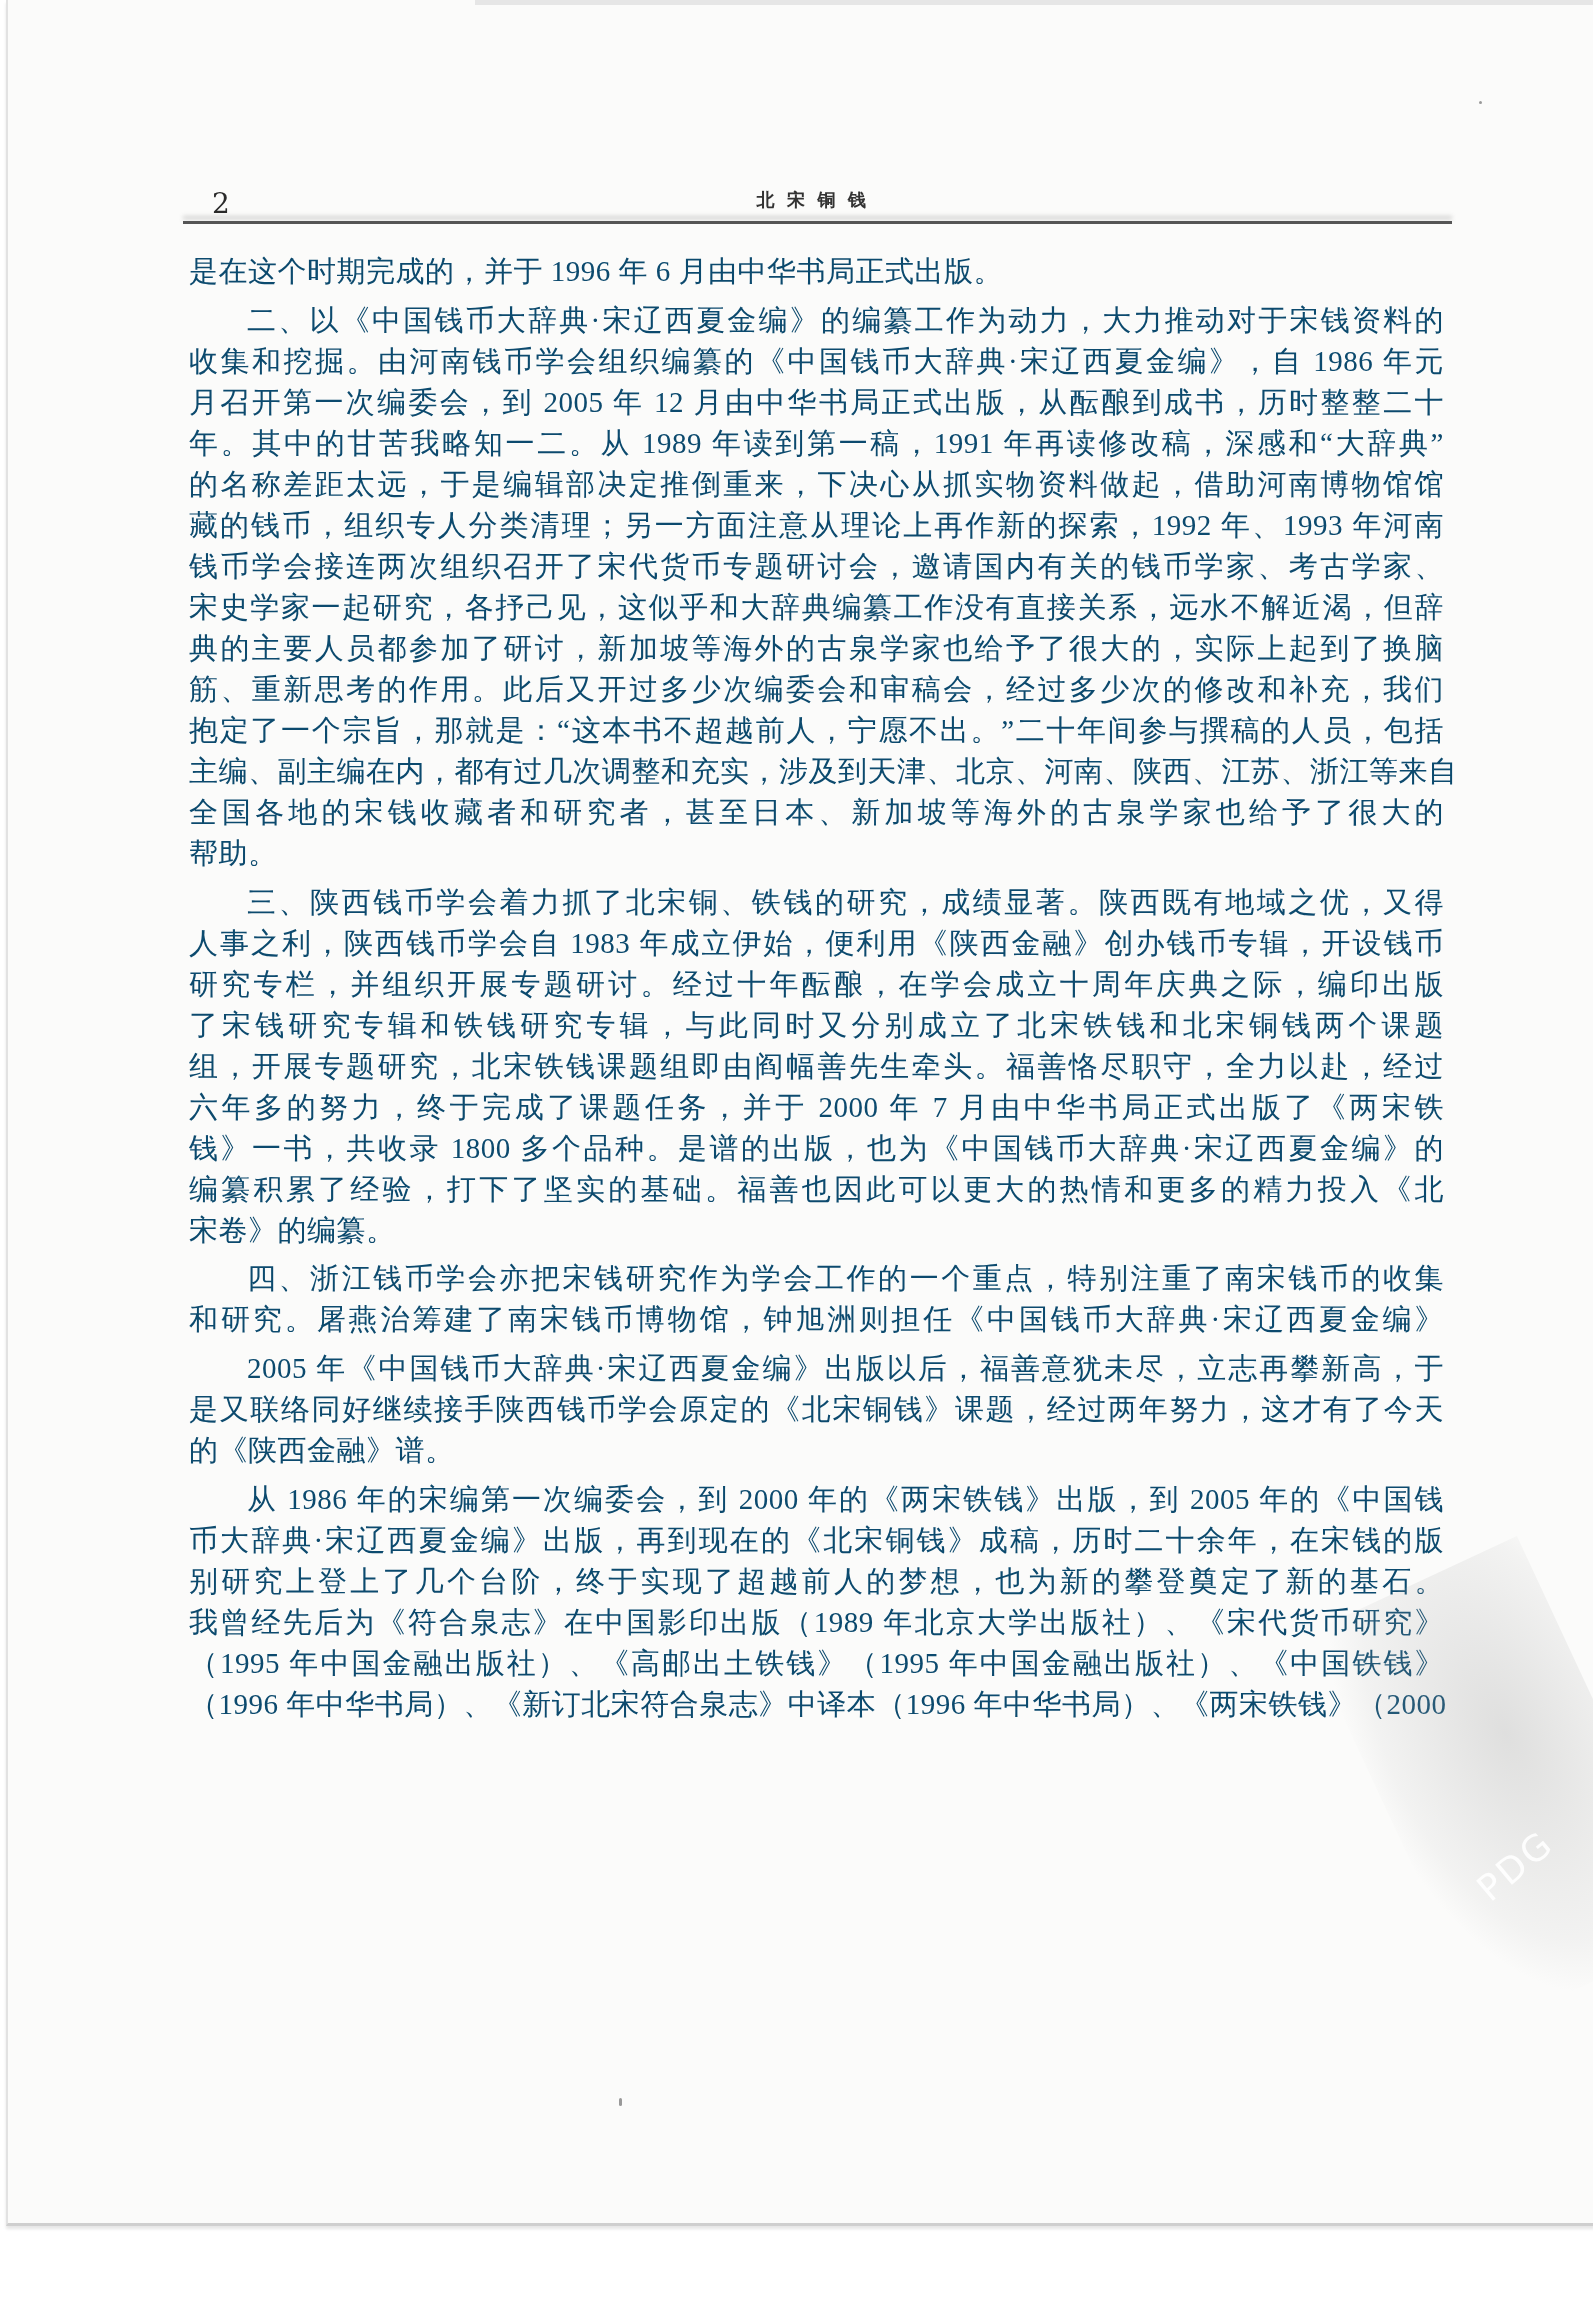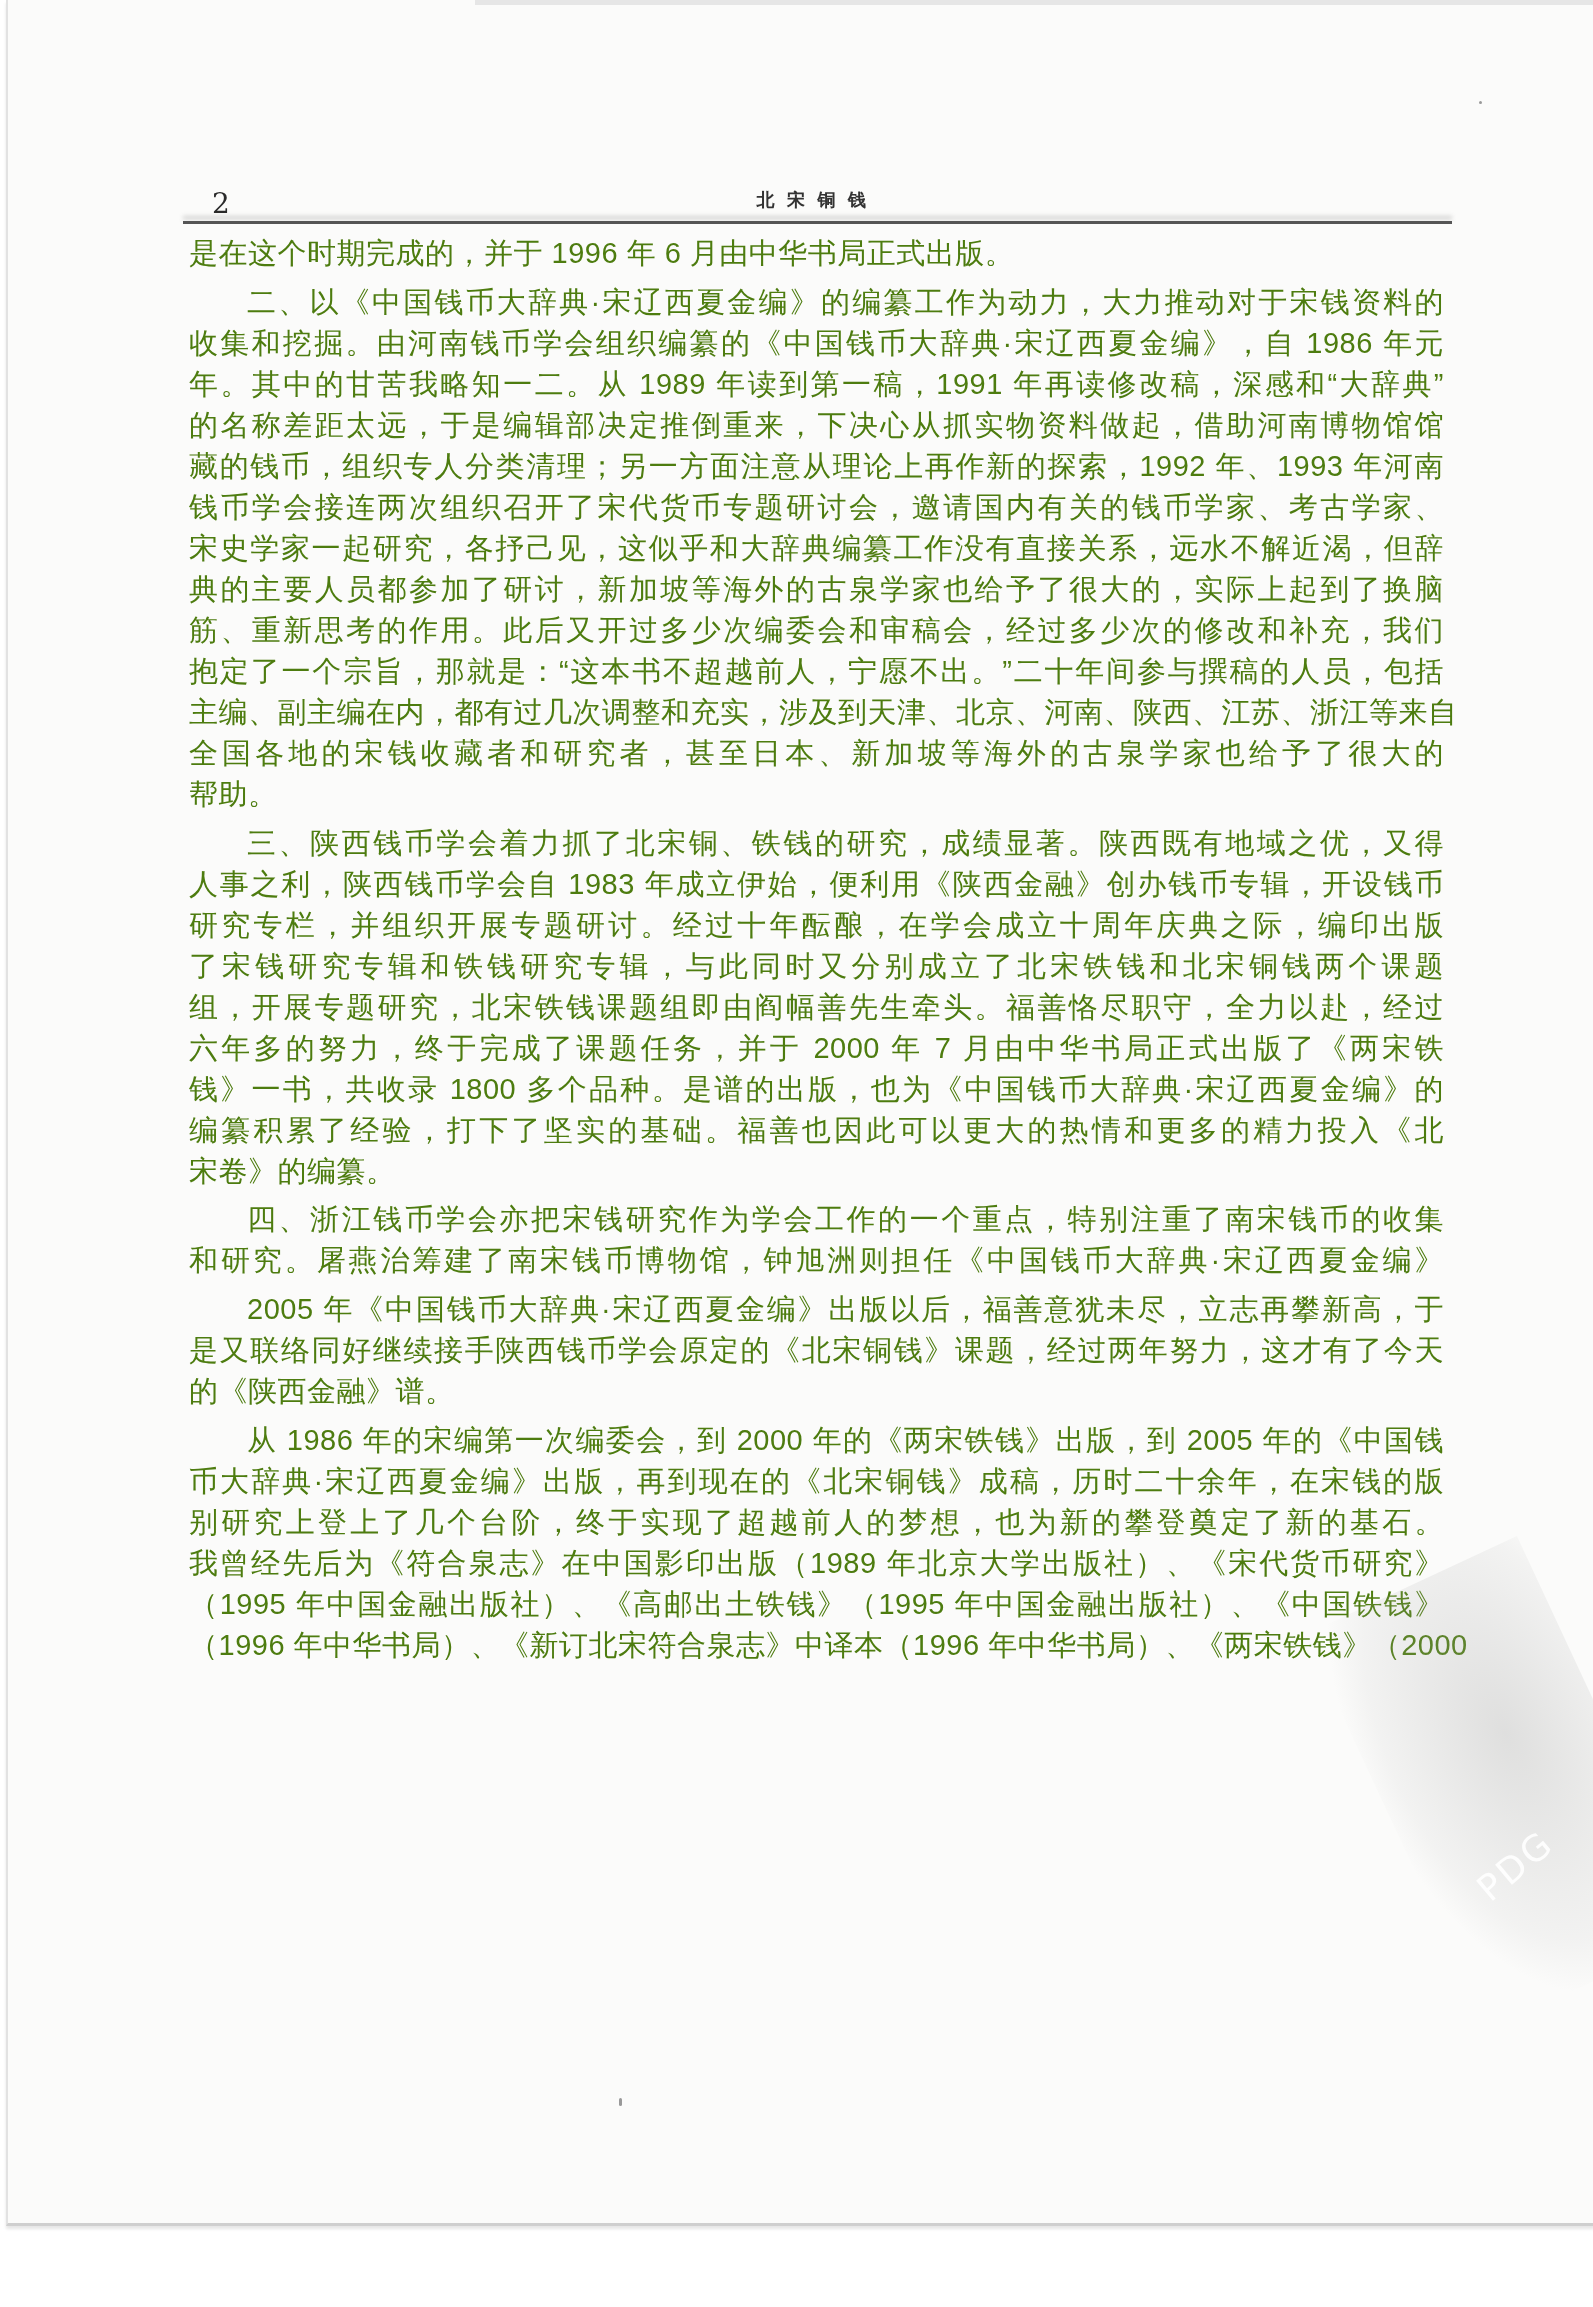--- a/index.html
+++ b/index.html
@@ -19,23 +19,23 @@
   .page-number { position: absolute; left: 29px; top: 7.8px; font-size: 28px; }
   .running-title {
     position: absolute; left: 0; width: 100%; top: 9.3px; text-align: center;
     font-family: "DejaVu Sans", sans-serif; font-size: 18px; letter-spacing: 12.5px; font-weight: bold; color: #333;
   }
   .header-rule {
     position: absolute; left: 183px; top: 221px; width: 1269px; height: 3.1px;
     background: #555; box-shadow: 0 -4.7px 4.7px rgba(120,120,120,0.35);
   }
   .body-text {
-    position: absolute; left: 189px; top: 233px; width: 1255px;
-    font-family: Liberation Sans, sans-serif; font-size: 29px; line-height: 41px;
-    color: #4d7c0f; letter-spacing: 0.5px;
+    position: absolute; left: 189px; top: 251px; width: 1255px;
+    font-family: Liberation Serif, serif; font-size: 29px; line-height: 41px;
+    color: #0c4a6e; letter-spacing: 0.5px;
   }
   .body-text .line { white-space: nowrap; height: 41px; text-align: justify; text-align-last: justify; }
   .body-text .line.last { text-align-last: left; }
   .body-text .line.indent { padding-left: 58px; }
   .body-text .gap { height: 7.8px; }
   .watermark {
     position: absolute; left: 1386px; top: 1565px; width: 234px; height: 436px;
     background: radial-gradient(ellipse at 60% 40%, rgba(150,150,150,0.28), rgba(180,180,180,0.12) 60%, rgba(255,255,255,0) 75%);
     transform: rotate(-25deg);
   }
@@ -59,20 +59,21 @@
 <div class="header-rule"></div>
 
 <div class="body-text" id="body-text">
     <div class="paragraph">
       <div class="line last">是在这个时期完成的，并于 1996 年 6 月由中华书局正式出版。</div>
     </div>
     <div class="gap"></div>
     <div class="paragraph">
       <div class="line indent">二、以《中国钱币大辞典·宋辽西夏金编》的编纂工作为动力，大力推动对于宋钱资料的</div>
       <div class="line">收集和挖掘。由河南钱币学会组织编纂的《中国钱币大辞典·宋辽西夏金编》，自 1986 年元</div>
+      <div class="line">月召开第一次编委会，到 2005 年 12 月由中华书局正式出版，从酝酿到成书，历时整整二十</div>
       <div class="line">年。其中的甘苦我略知一二。从 1989 年读到第一稿，1991 年再读修改稿，深感和“大辞典”</div>
       <div class="line">的名称差距太远，于是编辑部决定推倒重来，下决心从抓实物资料做起，借助河南博物馆馆</div>
       <div class="line">藏的钱币，组织专人分类清理；另一方面注意从理论上再作新的探索，1992 年、1993 年河南</div>
       <div class="line">钱币学会接连两次组织召开了宋代货币专题研讨会，邀请国内有关的钱币学家、考古学家、</div>
       <div class="line">宋史学家一起研究，各抒己见，这似乎和大辞典编纂工作没有直接关系，远水不解近渴，但辞</div>
       <div class="line">典的主要人员都参加了研讨，新加坡等海外的古泉学家也给予了很大的，实际上起到了换脑</div>
       <div class="line">筋、重新思考的作用。此后又开过多少次编委会和审稿会，经过多少次的修改和补充，我们</div>
       <div class="line">抱定了一个宗旨，那就是：“这本书不超越前人，宁愿不出。”二十年间参与撰稿的人员，包括</div>
       <div class="line">主编、副主编在内，都有过几次调整和充实，涉及到天津、北京、河南、陕西、江苏、浙江等来自</div>
       <div class="line">全国各地的宋钱收藏者和研究者，甚至日本、新加坡等海外的古泉学家也给予了很大的</div>

